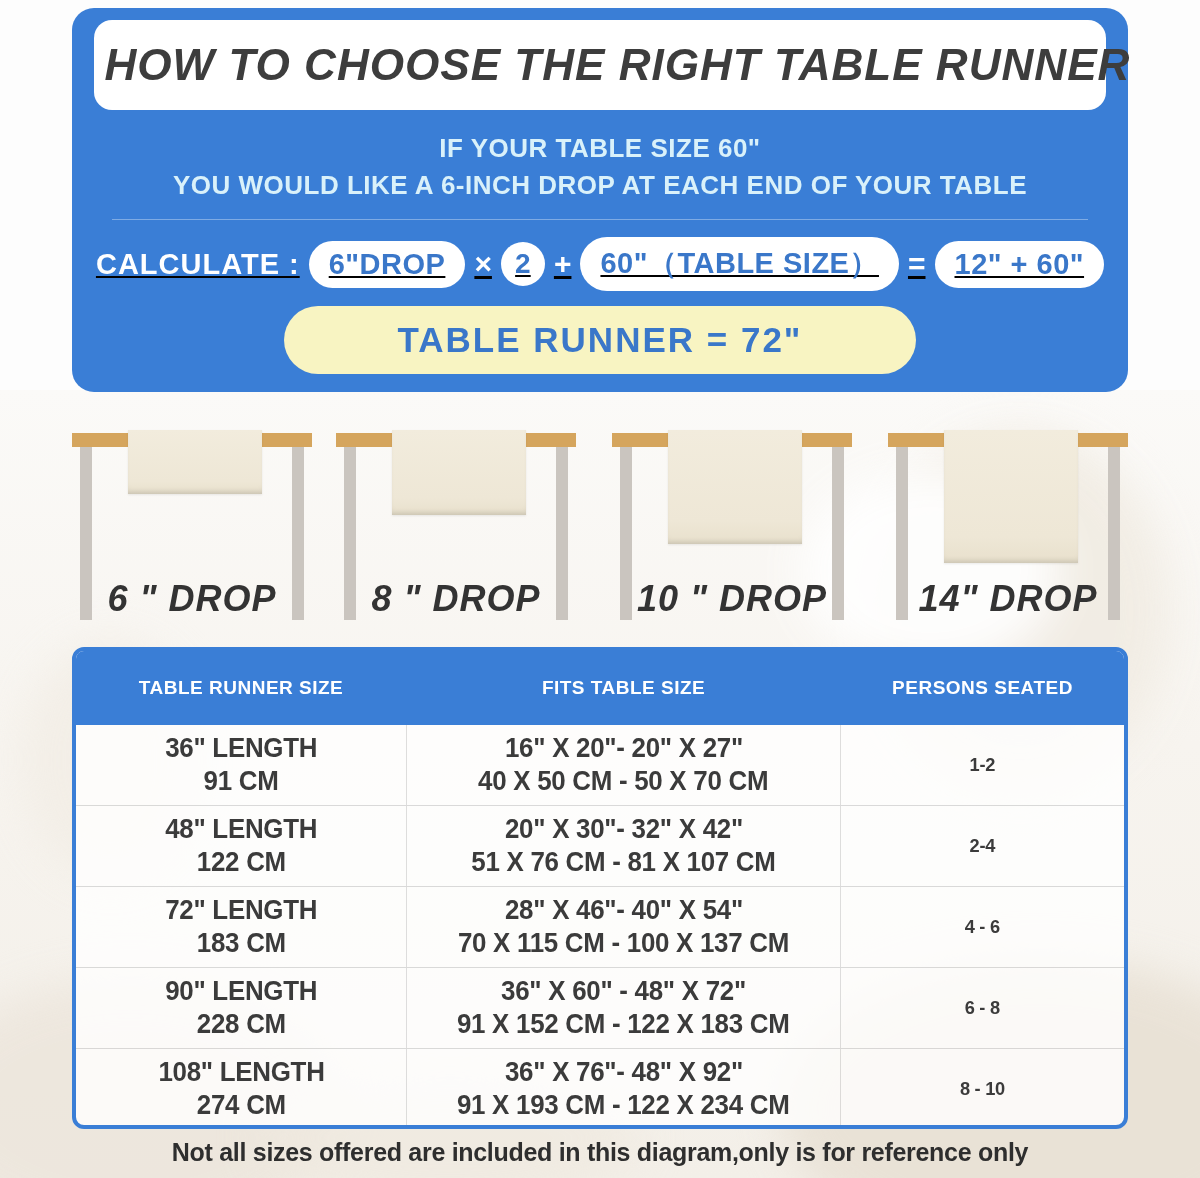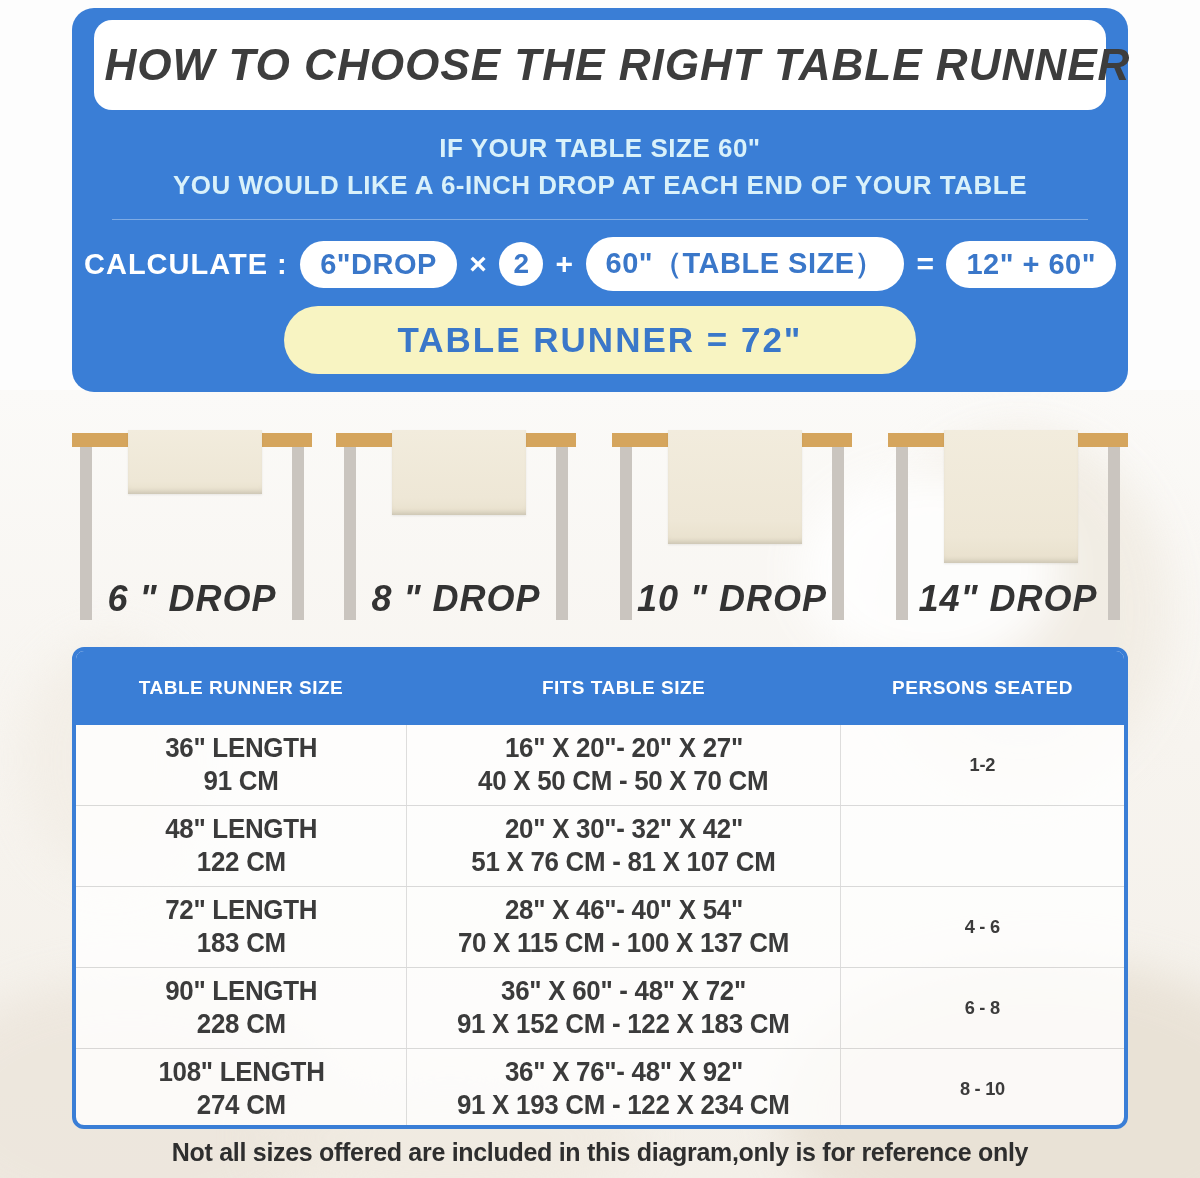--- a/index.html
+++ b/index.html
@@ -29,21 +29,21 @@
     background:#ffffff;border-radius:18px;display:flex;align-items:center;justify-content:flex-start;}
   .title-box h1{margin:0;font-size:45px;font-weight:bold;font-style:italic;
     color:#3d3d3d;letter-spacing:1px;white-space:nowrap;transform:scaleX(.98);}
   .sub{position:absolute;left:0;right:0;text-align:center;color:#d9f1fa;
     font-weight:bold;font-size:26px;letter-spacing:.5px;}
   .sub1{top:125px;}
   .sub2{top:162px;}
   .hr-divider{position:absolute;left:40px;right:40px;top:211px;height:1px;
     background:rgba(255,255,255,.35);}
   .calc-row{position:absolute;left:12px;right:12px;top:228px;height:56px;
-    display:flex;align-items:center;justify-content:space-between;gap:9px;}
+    display:flex;align-items:center;justify-content:center;gap:9px;text-decoration:underline;}
   .calc-label{color:#ffffff;font-weight:bold;font-size:29px;letter-spacing:1px;white-space:nowrap;}
   .pill{background:#ffffff;color:#3a77c9;font-weight:bold;font-size:29px;
     border-radius:28px;padding:7px 20px;white-space:nowrap;letter-spacing:.5px;}
   .op{color:#ffffff;font-weight:bold;font-size:30px;}
   .circle{background:#ffffff;color:#3a77c9;font-weight:bold;font-size:28px;
     width:44px;height:44px;border-radius:50%;display:flex;align-items:center;justify-content:center;flex:0 0 auto;}
   .result-pill{position:absolute;left:50%;transform:translateX(-50%);top:298px;
     width:632px;height:68px;background:#f8f4c2;border-radius:34px;
     display:flex;align-items:center;justify-content:center;
     color:#3a77c9;font-weight:bold;font-size:35px;letter-spacing:2px;}
@@ -171,20 +171,23 @@
 
       <div class="sc-row">
         <div class="cell">
           <span class="ln">48" LENGTH</span>
           <span class="ln">122 CM</span>
         </div>
         <div class="cell mid">
           <span class="ln">20" X 30"- 32" X 42"</span>
           <span class="ln">51 X 76 CM - 81 X 107 CM</span>
         </div>
+        <div class="cell persons">
+          <span class="ln">2-4</span>
+        </div>
       </div>
 
       <div class="sc-row">
         <div class="cell">
           <span class="ln">72" LENGTH</span>
           <span class="ln">183 CM</span>
         </div>
         <div class="cell mid">
           <span class="ln">28" X 46"- 40" X 54"</span>
           <span class="ln">70 X 115 CM - 100 X 137 CM</span>

